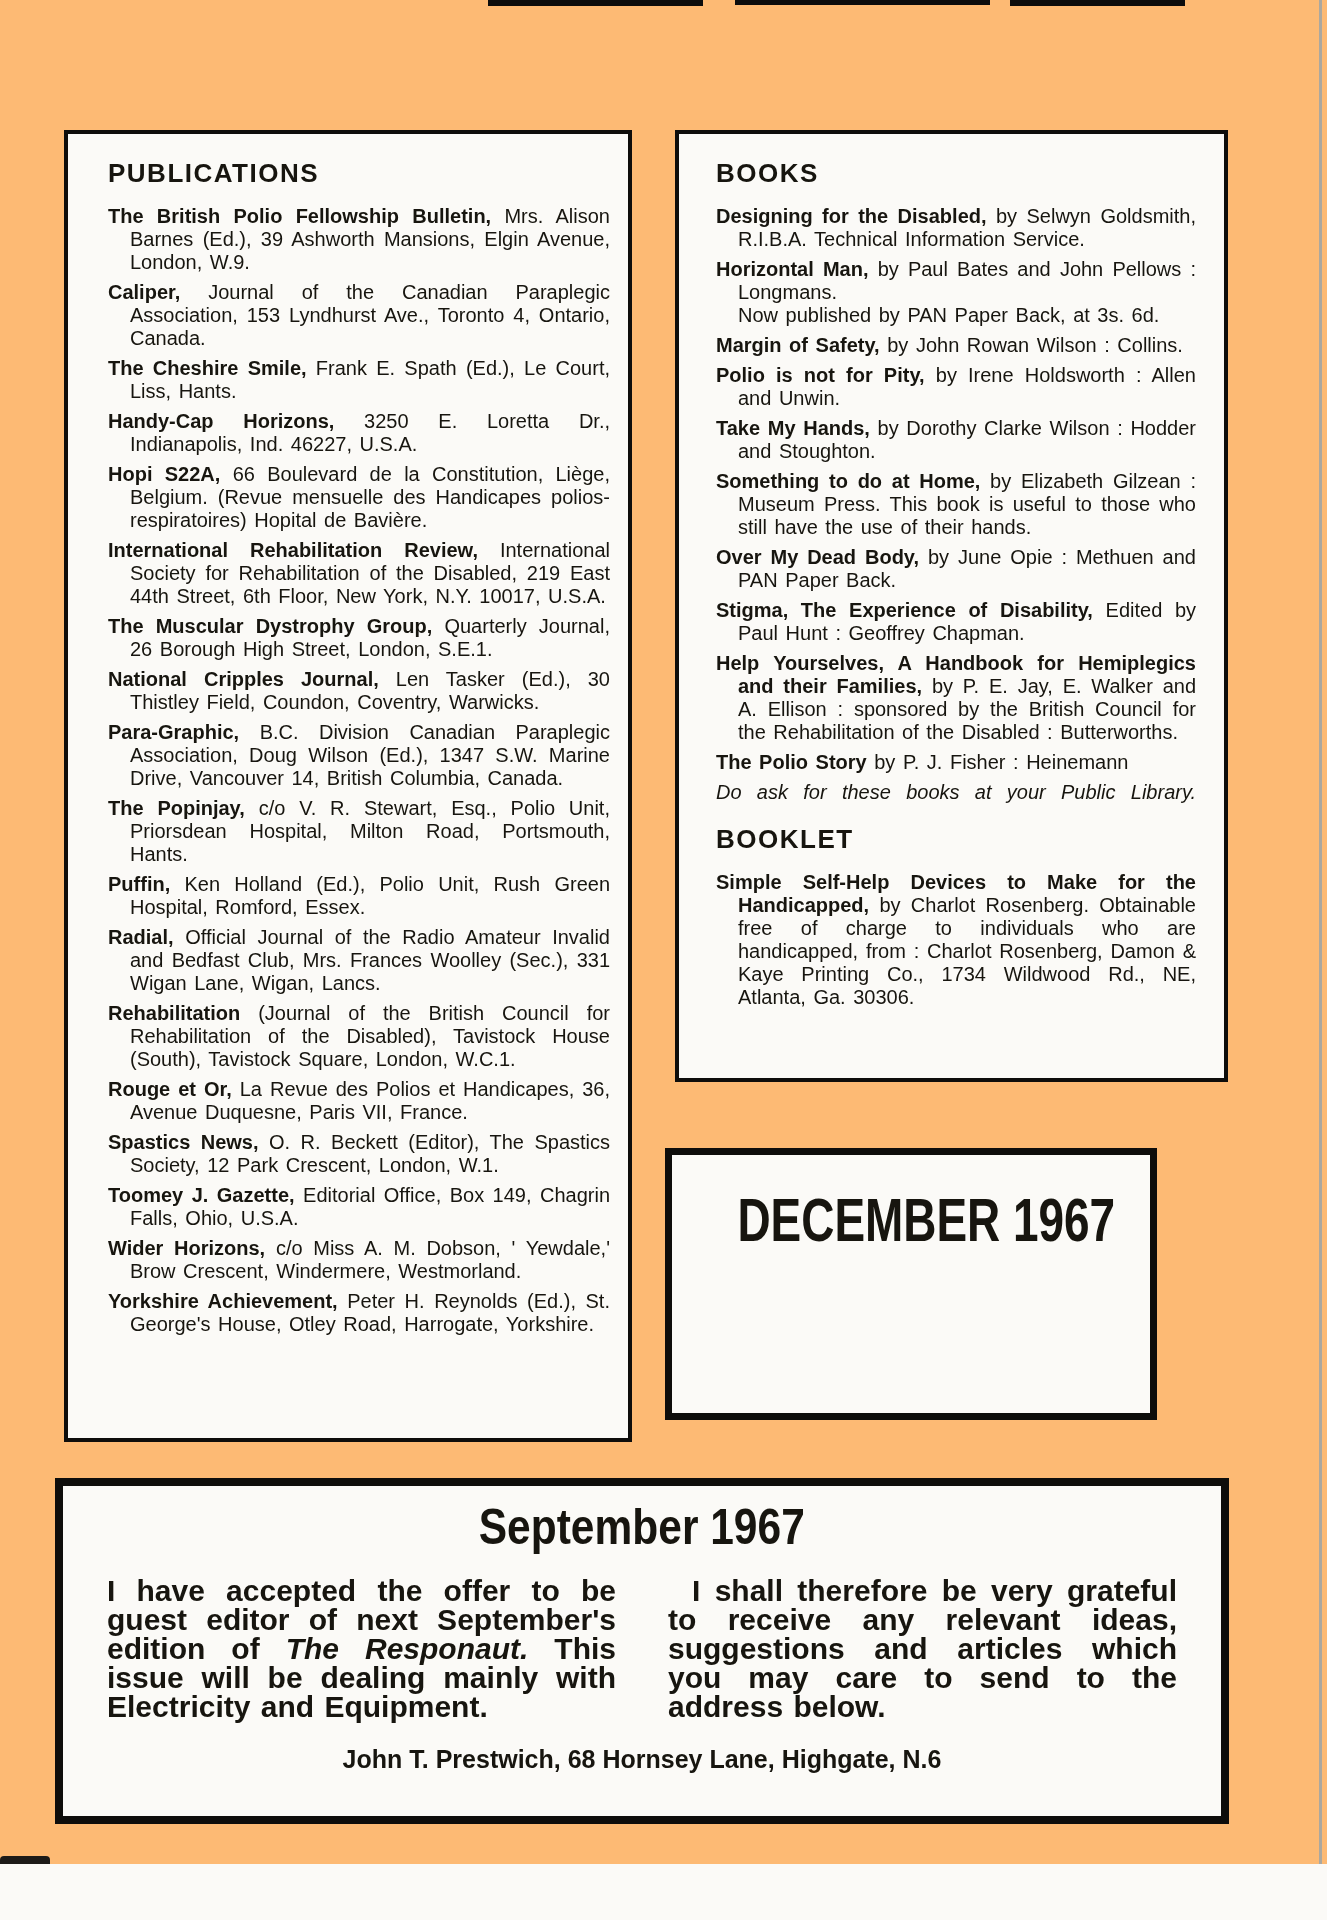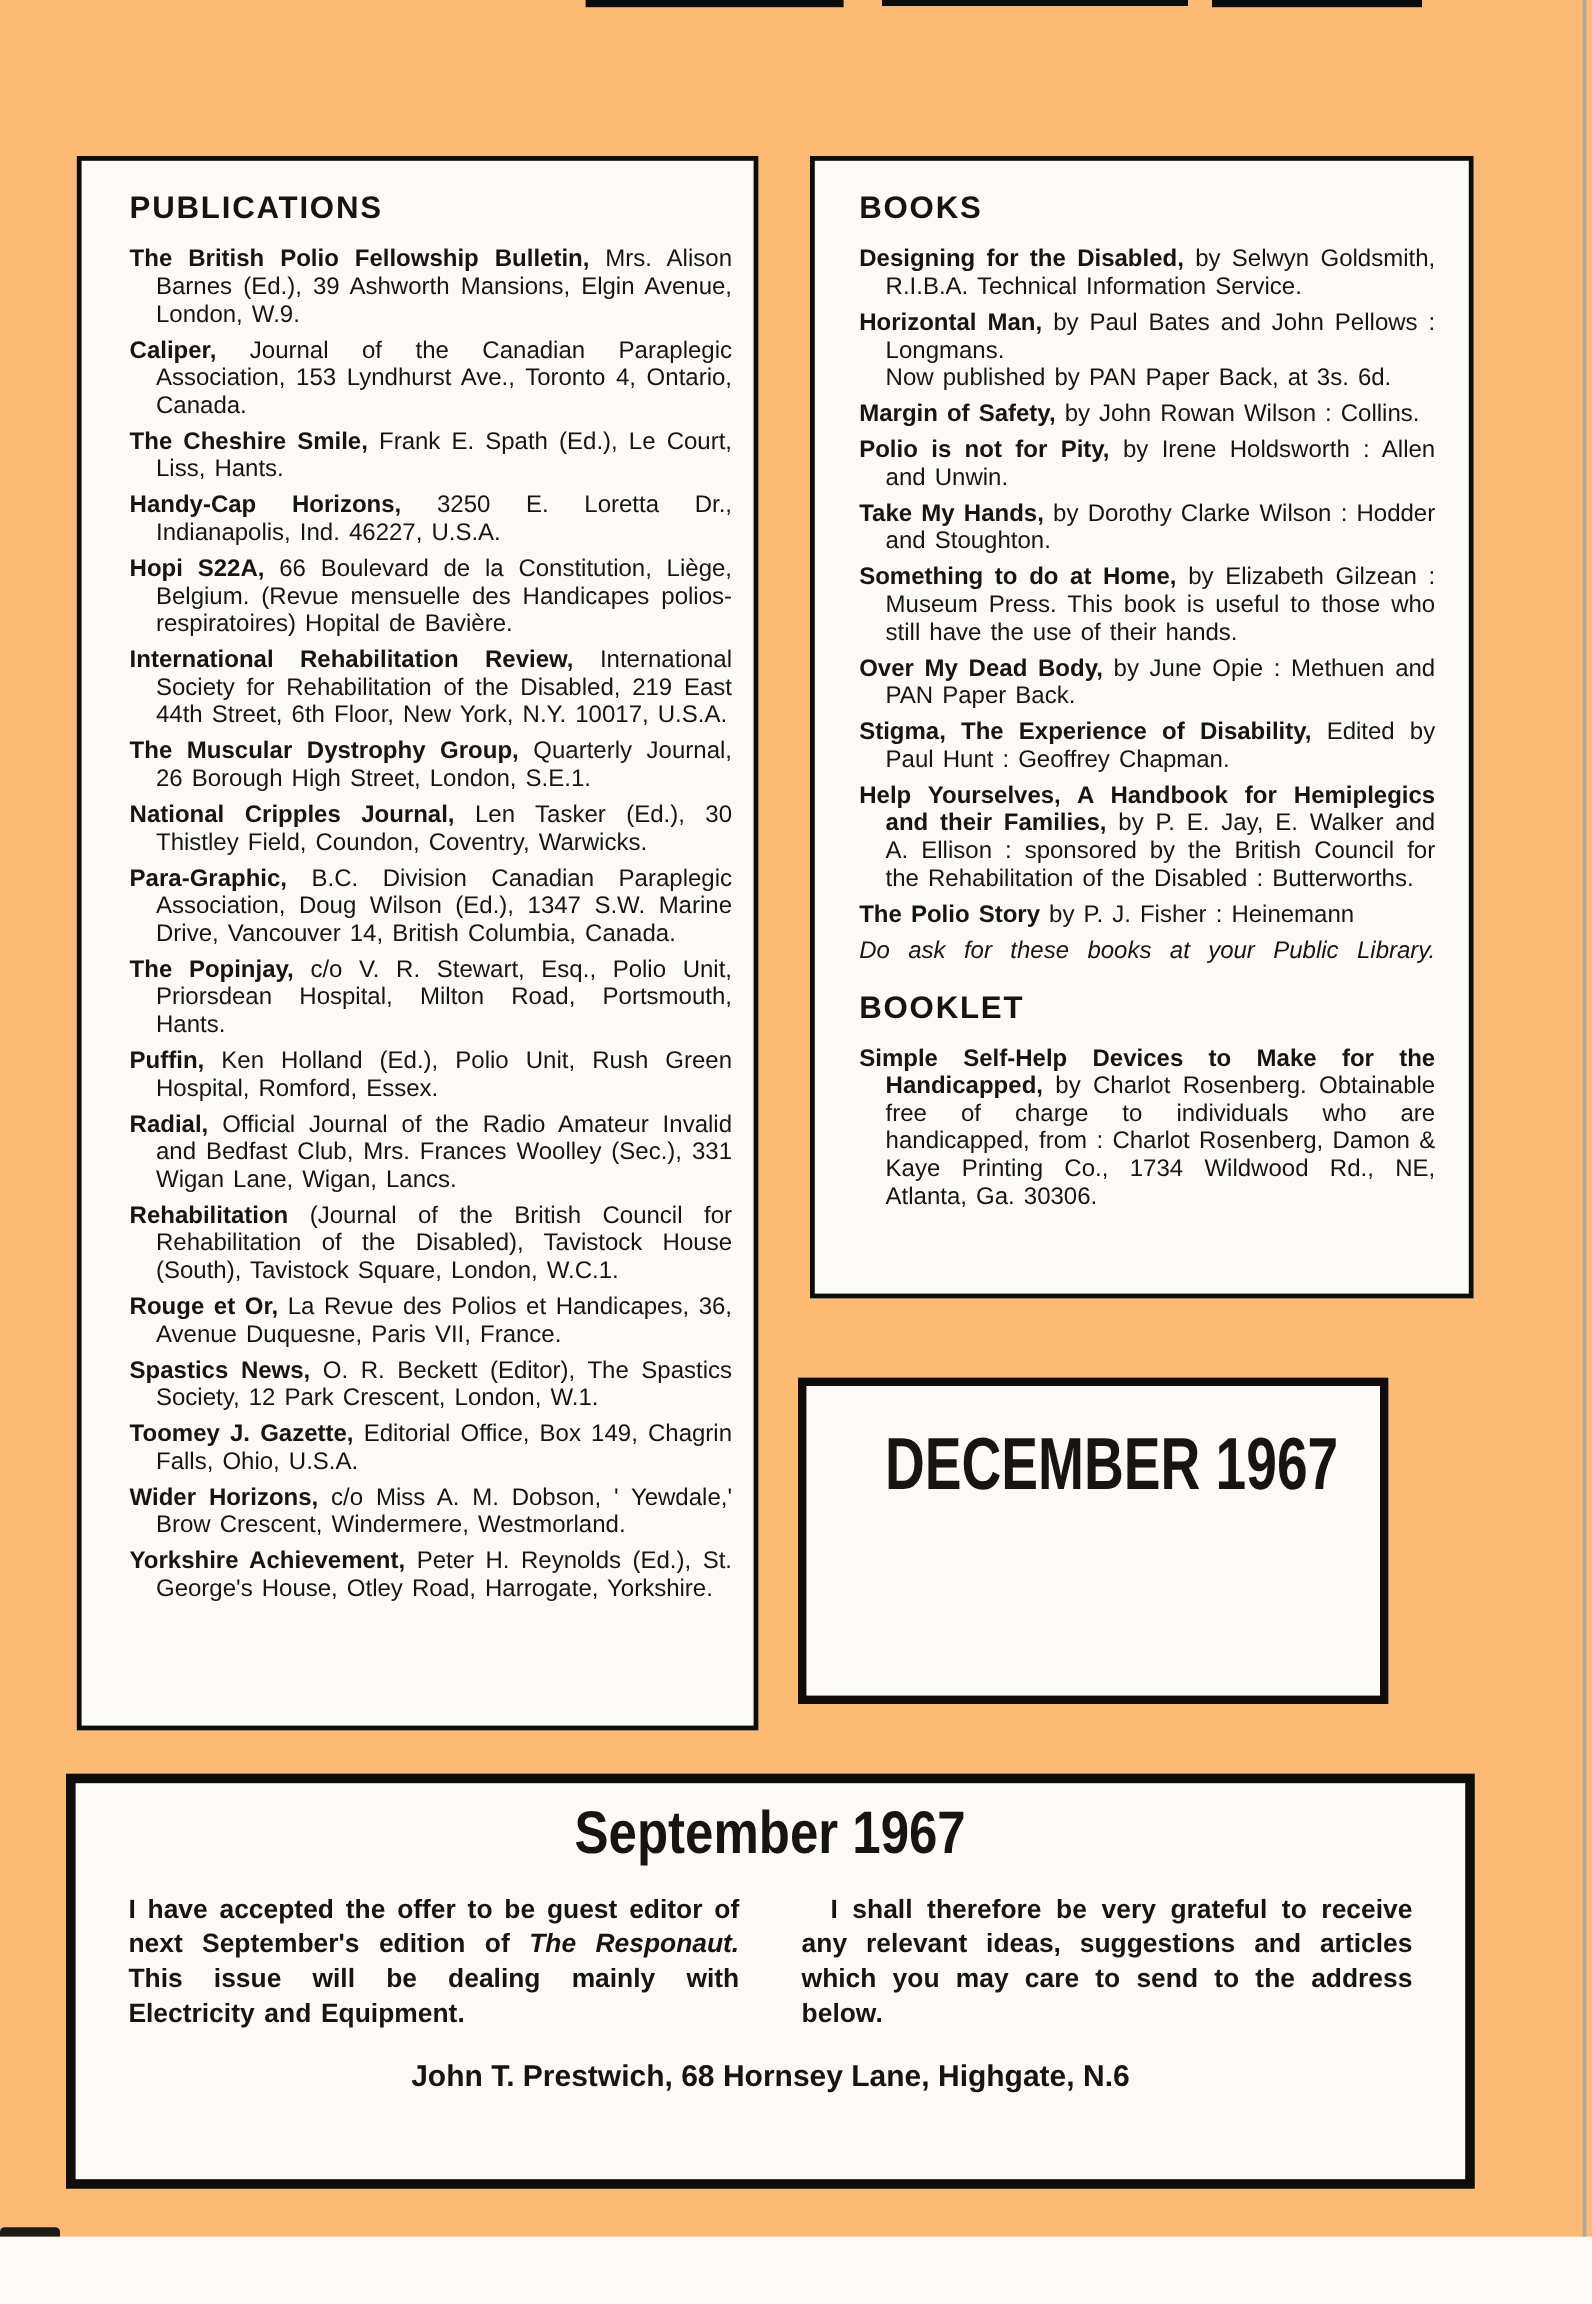--- a/index.html
+++ b/index.html
@@ -40,21 +40,21 @@
   }
   #december-body {
     margin-top:18px; font-size:26px; font-weight:bold; line-height:34px;
     text-align:justify; text-align-last:center; word-spacing:2px;
   }
 
   #september-box { left:55px; top:1478px; width:1174px; height:346px; border-width:8px; }
   #september-title { text-align:center; margin-top:12px; font-size:50px; font-weight:bold; white-space:nowrap; }
   #september-title .squeeze { display:inline-block; transform:scaleX(0.85); transform-origin:center; }
   .sep-cols { display:flex; margin-top:20px; padding:0 44px; gap:52px; }
-  .sep-col { flex:1; font-size:22px; font-weight:bold; line-height:29px; text-align:justify; word-spacing:2px; }
+  .sep-col { flex:1; font-size:30px; font-weight:bold; line-height:29px; text-align:justify; word-spacing:2px; }
   .sep-col.indent { text-indent:24px; }
   #september-footer { text-align:center; font-size:25px; font-weight:bold; margin-top:24px; }
 
   
   .artifact { position:absolute; background:#0c0c0c; }
   #edge-right { left:1319px; top:0; width:3px; height:1920px; background:#aca89f; }
   #edge-bottom { left:0; top:1906px; width:1327px; height:14px; }
   #smudge-bottom-left { left:0; top:1856px; width:50px; height:14px; background:#1d1b18; border-radius:4px; }
   #topmark-1 { left:488px;  top:0; width:215px; height:6px; }
   #topmark-2 { left:735px;  top:0; width:255px; height:5px; }

